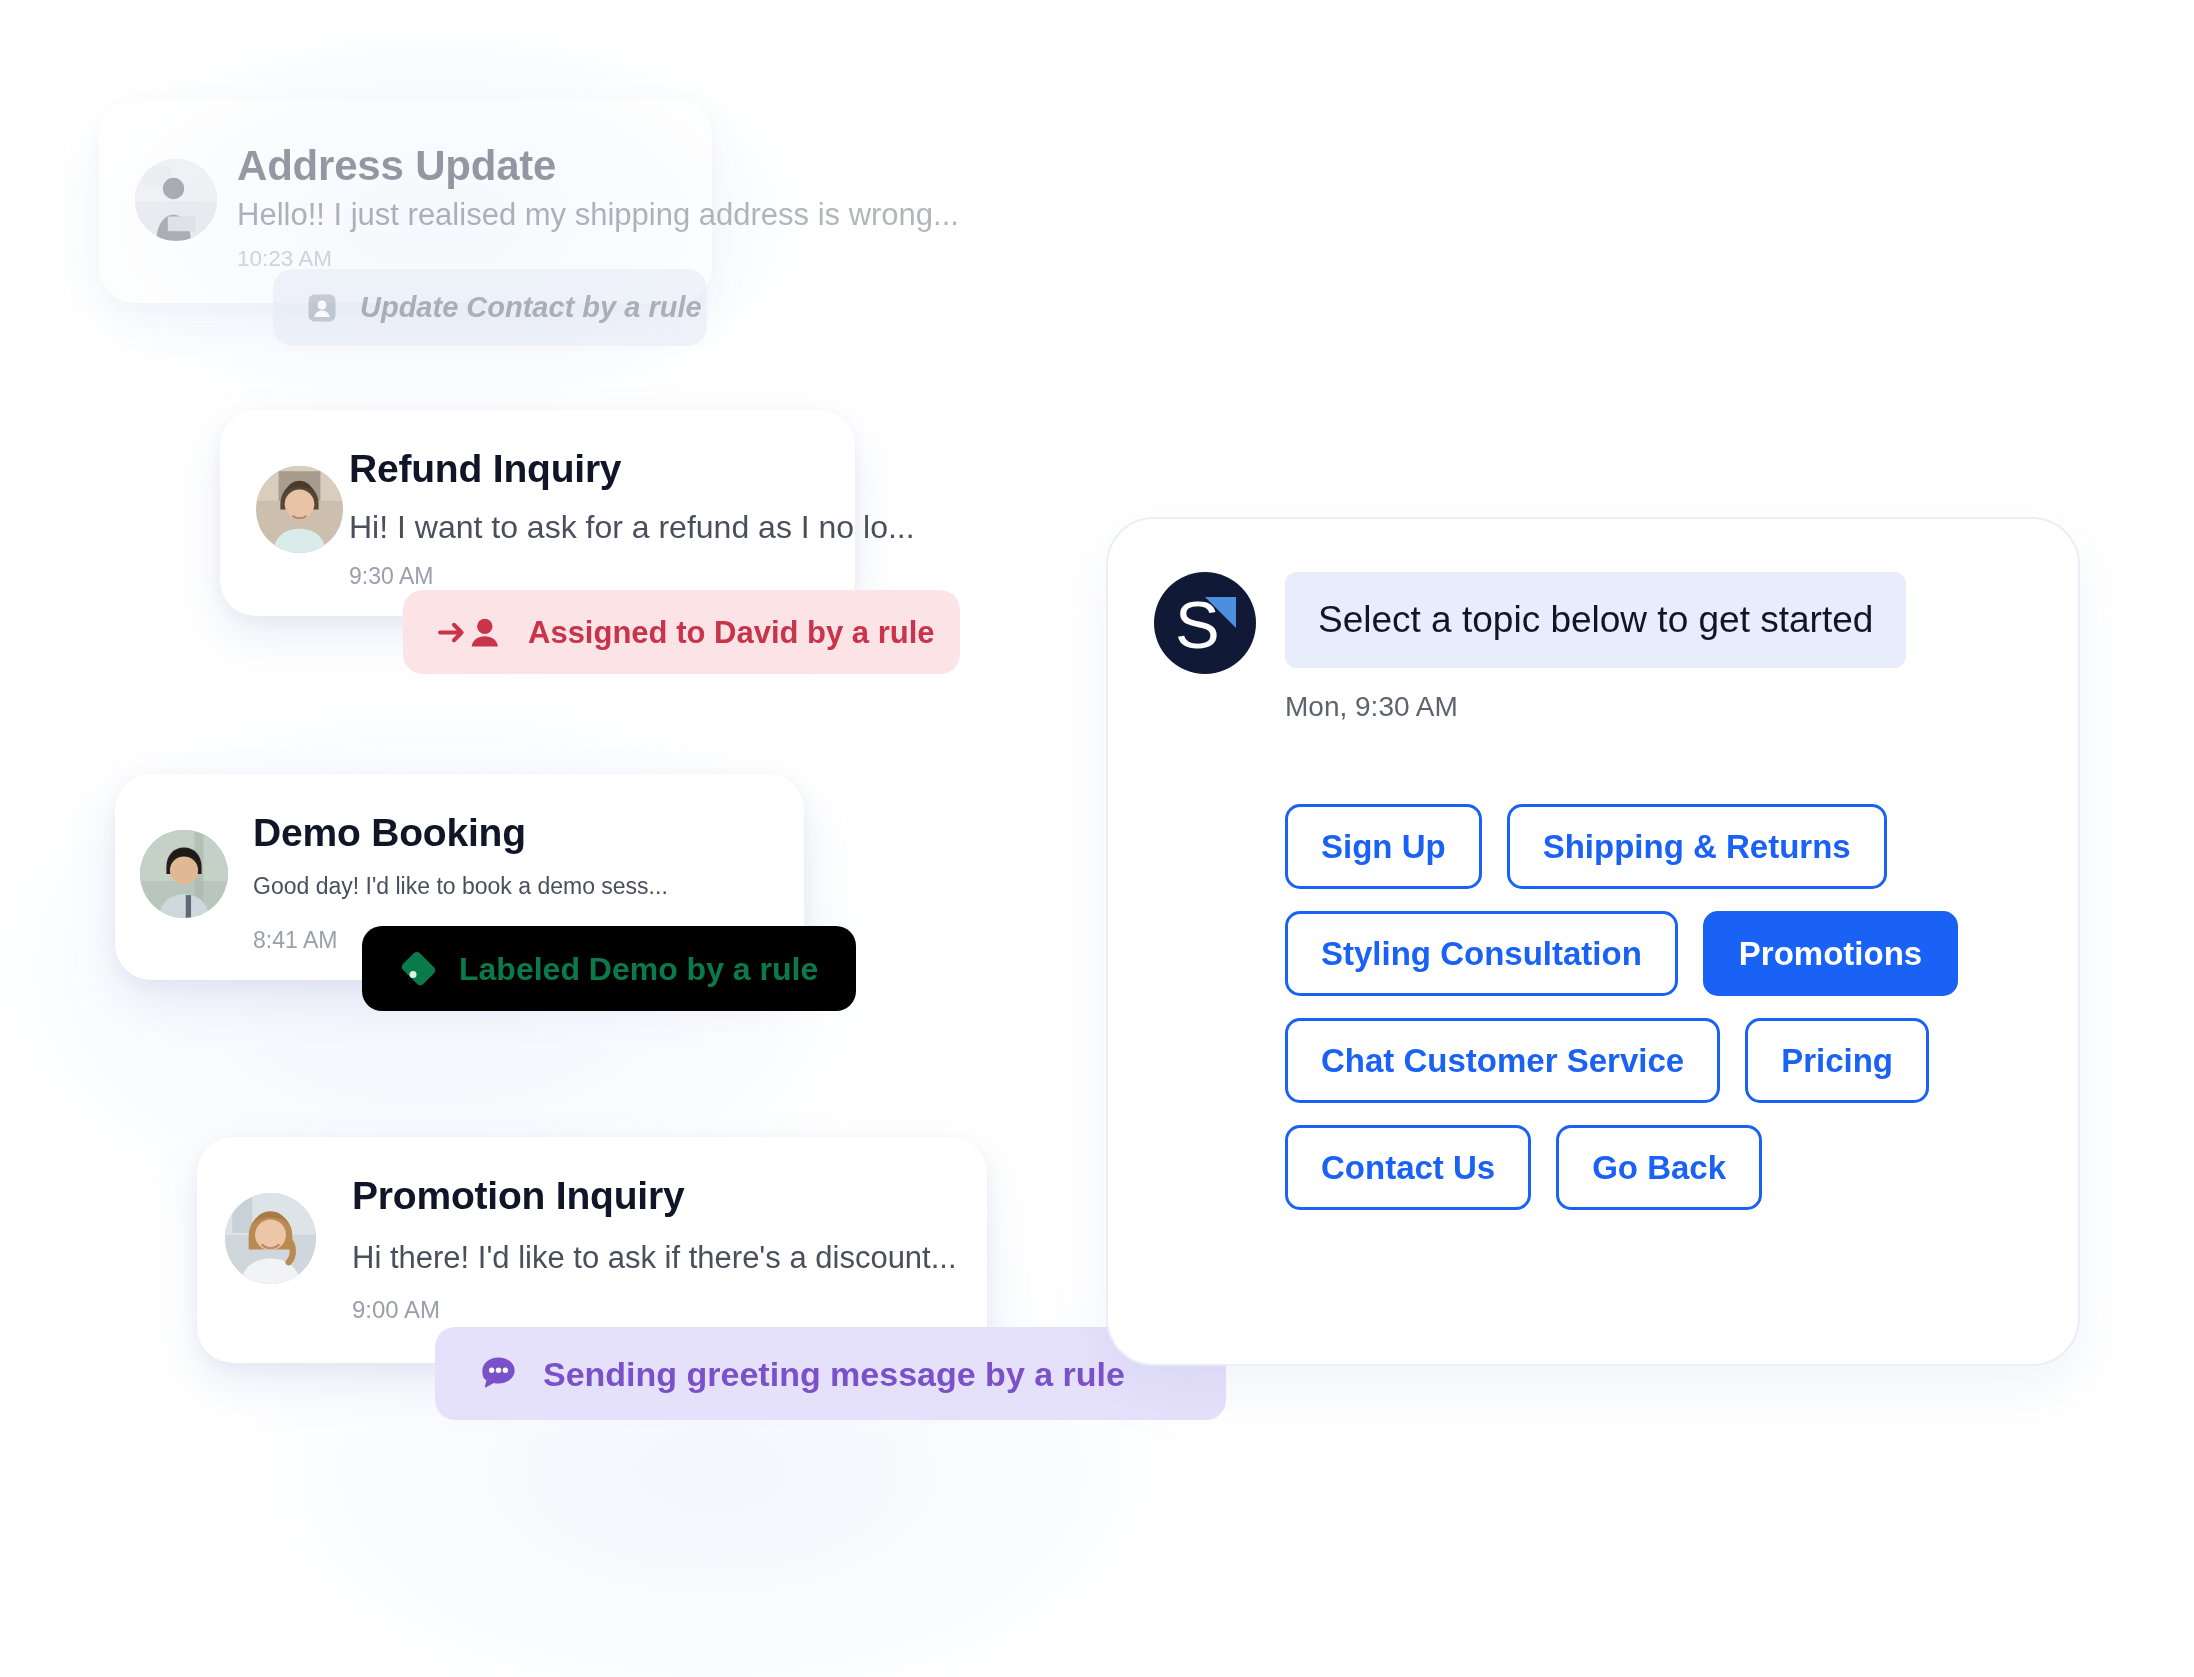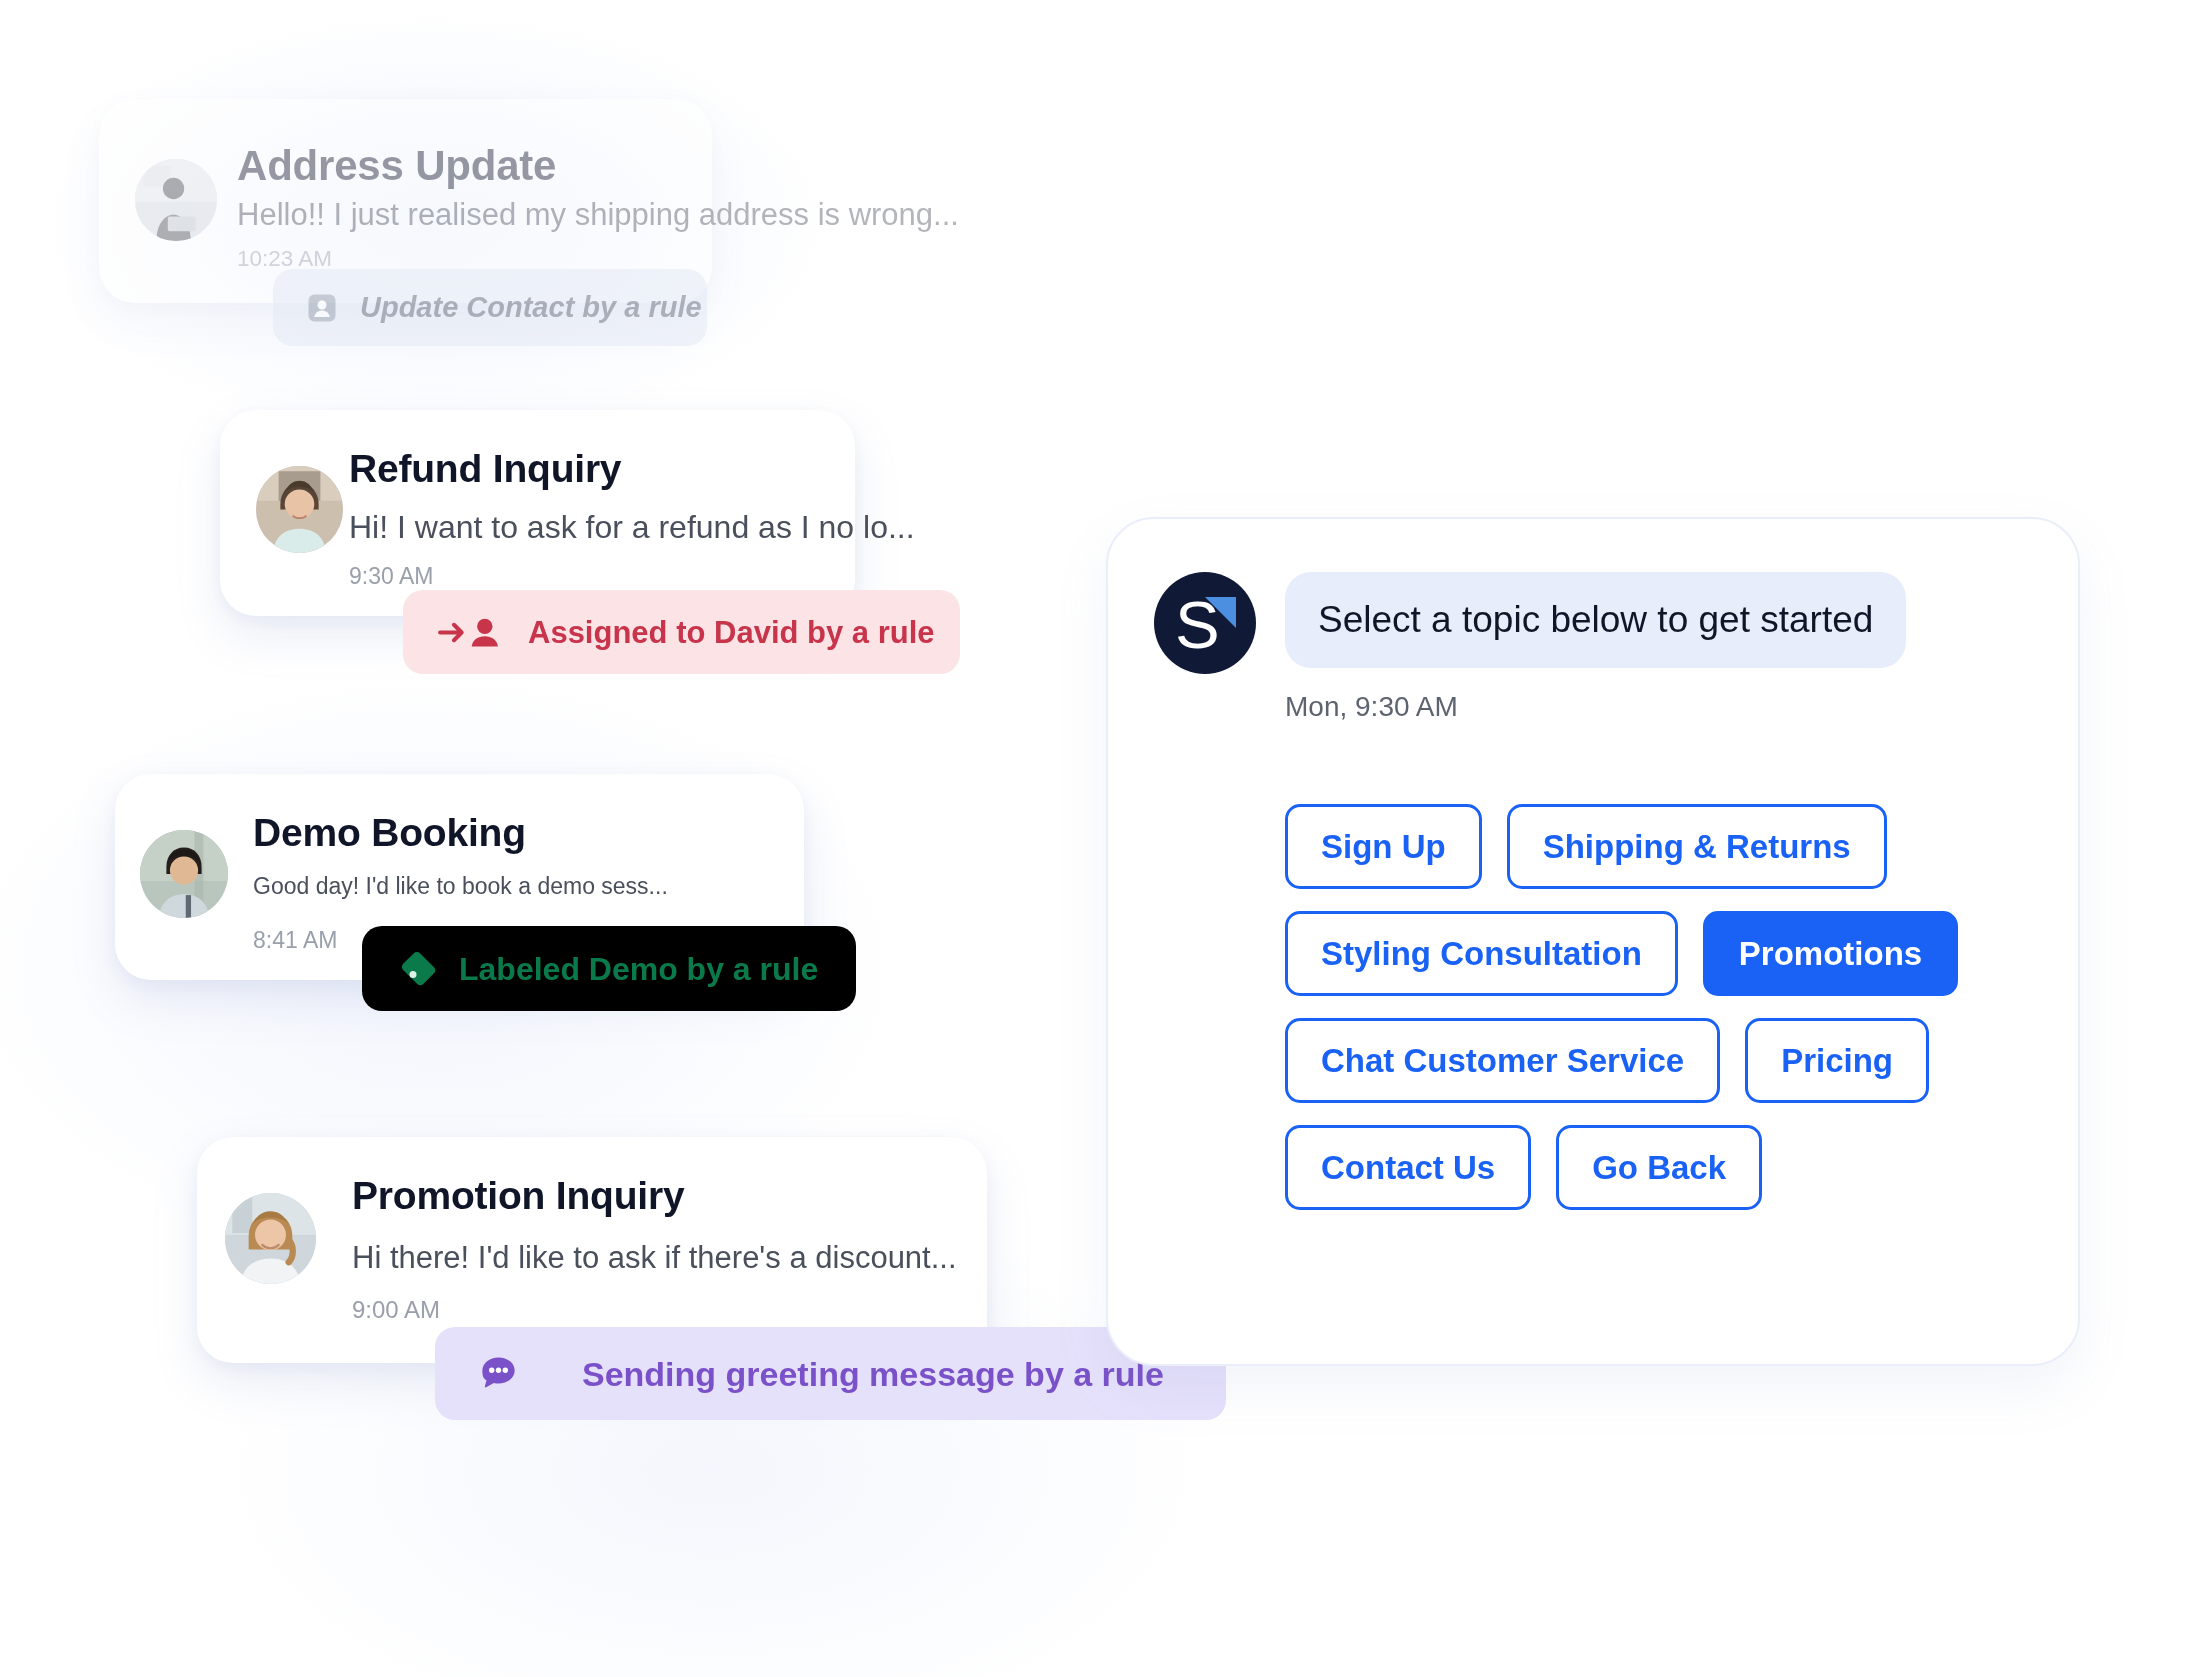--- a/index.html
+++ b/index.html
@@ -151,21 +151,21 @@
     gap: 20px;
   }
   #badge-labeled .badge-label { font-size: 32px; color: #0a7a4b; }
 
   #badge-greeting {
     left: 435px; top: 1327px; width: 791px; height: 93px;
     background: #e6e1fb;
     padding: 0 42px;
     gap: 23px;
   }
-  #badge-greeting .badge-label { font-size: 34px; color: #7a51c9; margin-left: 39px; }
+  #badge-greeting .badge-label { font-size: 34px; color: #7a51c9; }
 
   
   #chat-panel {
     position: absolute;
     left: 1106px; top: 517px;
     width: 974px; height: 849px;
     background: #ffffff;
     border: 2.3px solid #eaeefb;
     border-radius: 48px;
     box-shadow: 0 23px 54px rgba(126,143,196,.10);
@@ -197,21 +197,21 @@
     width: 0; height: 0;
     border-top: 31px solid #4c8fe0;
     border-left: 31px solid transparent;
   }
 
   #bot-bubble {
     position: absolute;
     left: 177px; top: 53px;
     height: 96px;
     background: #e8edfb;
-    border-radius: 26px;
+    border-radius: 12px;
     display: flex;
     align-items: center;
     padding: 0 33px;
     color: #101528;
     font-size: 37px;
     white-space: nowrap;
   }
 
   #bot-timestamp {
     position: absolute;

